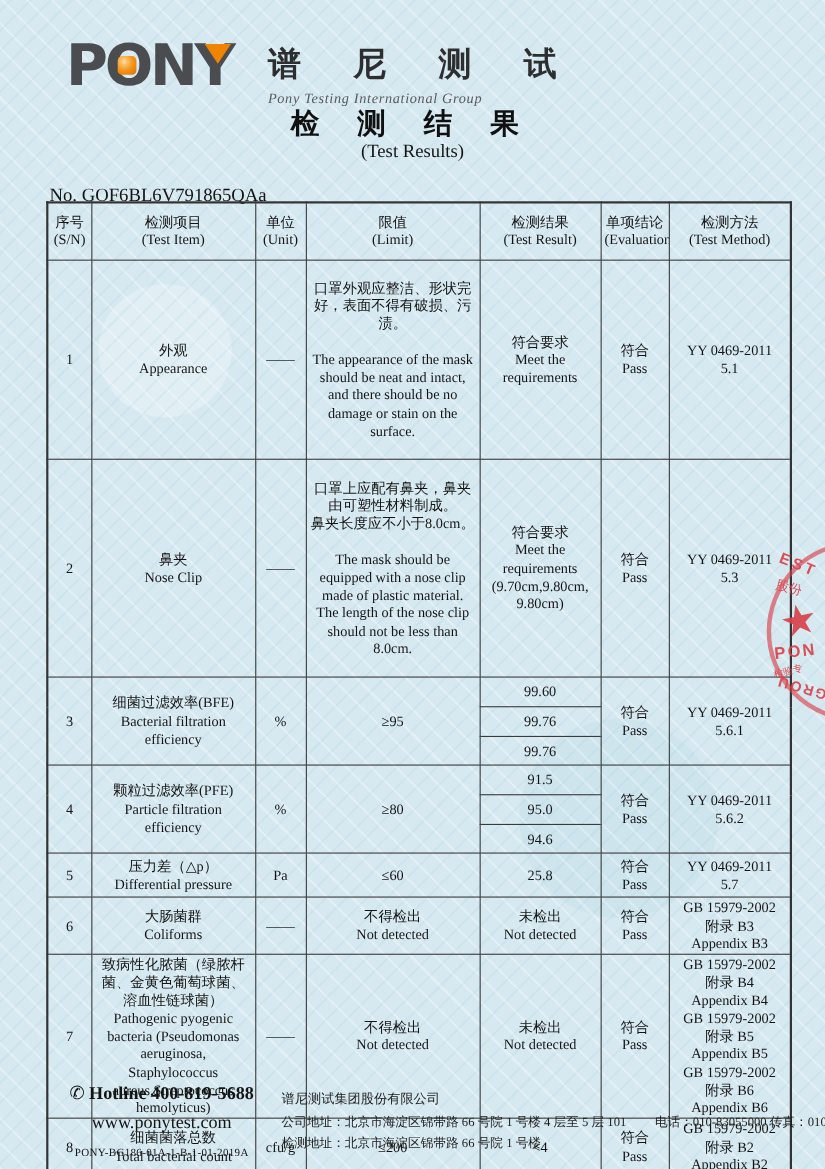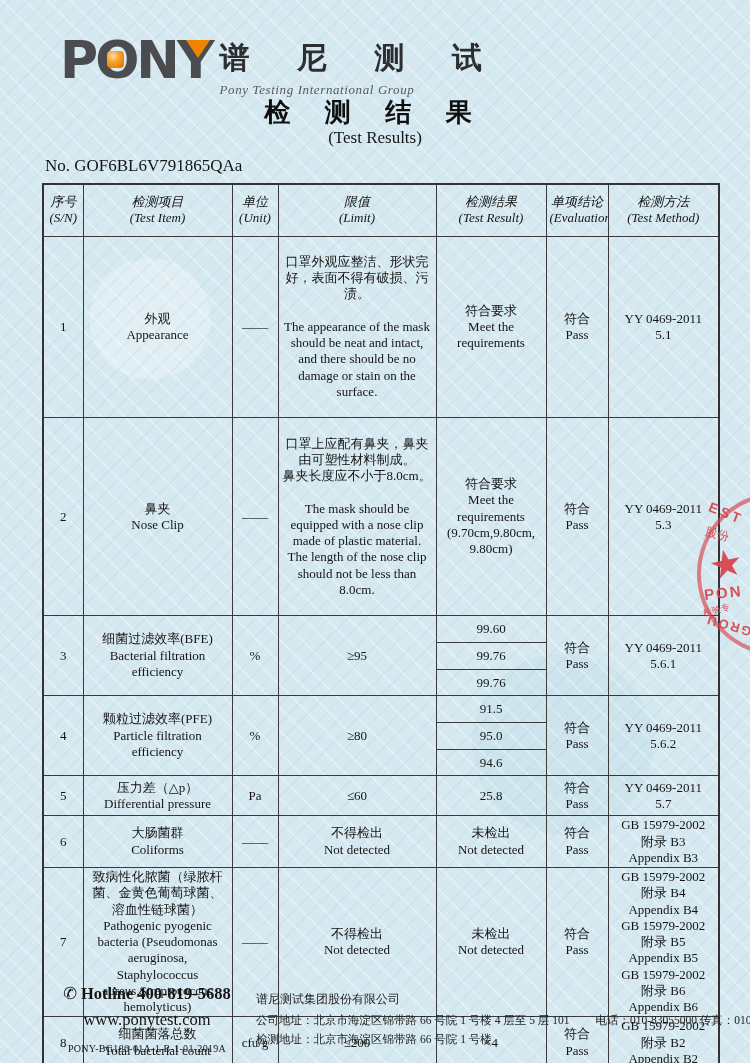--- a/index.html
+++ b/index.html
@@ -17,38 +17,38 @@
   
   .logo-row{position:absolute;top:34px;left:60px;display:flex;align-items:flex-start;}
   .logo{display:flex;font-family:"DejaVu Sans","Liberation Sans",sans-serif;
         font-weight:900;font-size:52px;line-height:1;color:#4a4c4f;letter-spacing:-3px;}
   .logo .ltr{position:relative;display:inline-block;}
   .o-core{position:absolute;left:12px;top:17px;width:17px;height:17px;border-radius:4px;
           background:radial-gradient(circle at 35% 30%, #ffd9a0 0%, #f59a1e 45%, #e06a00 100%);}
   .y-tri{position:absolute;left:9px;top:6px;width:0;height:0;
          border-left:12px solid transparent;border-right:12px solid transparent;
          border-top:18px solid #f08300;}
-  .brand{margin-left:8px;padding-top:4px;}
+  .brand{margin-left:32px;padding-top:4px;}
   .brand-zh{font-size:30px;font-weight:600;letter-spacing:20px;color:#2d2e30;white-space:nowrap;}
   .brand-en{font-size:13px;color:#58595b;margin-top:3px;letter-spacing:0.6px;font-style:italic;}
   
   .title-zh{position:absolute;top:95px;left:0;width:100%;text-align:center;
             font-size:26px;font-weight:bold;letter-spacing:14px;color:#101010;}
   .title-en{position:absolute;top:128px;left:0;width:100%;text-align:center;font-size:17px;}
-  .meta-row{position:absolute;top:156px;left:45px;right:34px;display:flex;
+  .meta-row{position:absolute;top:168px;left:45px;right:34px;display:flex;
             justify-content:space-between;align-items:flex-end;}
   .report-no{font-size:17px;}
   .page-info{font-size:15px;}
   
   table.results{position:absolute;top:183px;left:42px;width:676px;border-collapse:collapse;
                 table-layout:fixed;border:2px solid #333;}
   table.results td{border:1px solid #3a3a3a;text-align:center;vertical-align:middle;
                    white-space:pre-line;font-size:13px;line-height:1.25;padding:1px 3px;
                    overflow:hidden;}
-  td.hdr{font-size:13.5px;line-height:1.3;font-style:italic;}
+  td.hdr{font-size:13.5px;line-height:1.3;}
   td.small{font-size:12.3px;line-height:1.22;}
   .limit-zh{margin-bottom:0px;}
   .limit-en{margin-top:0px;}
   
   .stamp{position:absolute;top:492px;left:697px;width:156px;height:156px;border-radius:50%;
          border:4px solid rgba(216,66,76,0.70);color:#d8424c;opacity:0.92;
          font-family:"Liberation Sans","DejaVu Sans",sans-serif;filter:blur(0.3px);}
   .stamp span{position:absolute;display:inline-block;}
   .stamp .s-est{left:7px;top:9px;font-size:14px;font-weight:bold;letter-spacing:3px;transform:rotate(22deg);}
   .stamp .s-gufen{left:4px;top:30px;font-size:12px;transform:rotate(14deg);}

